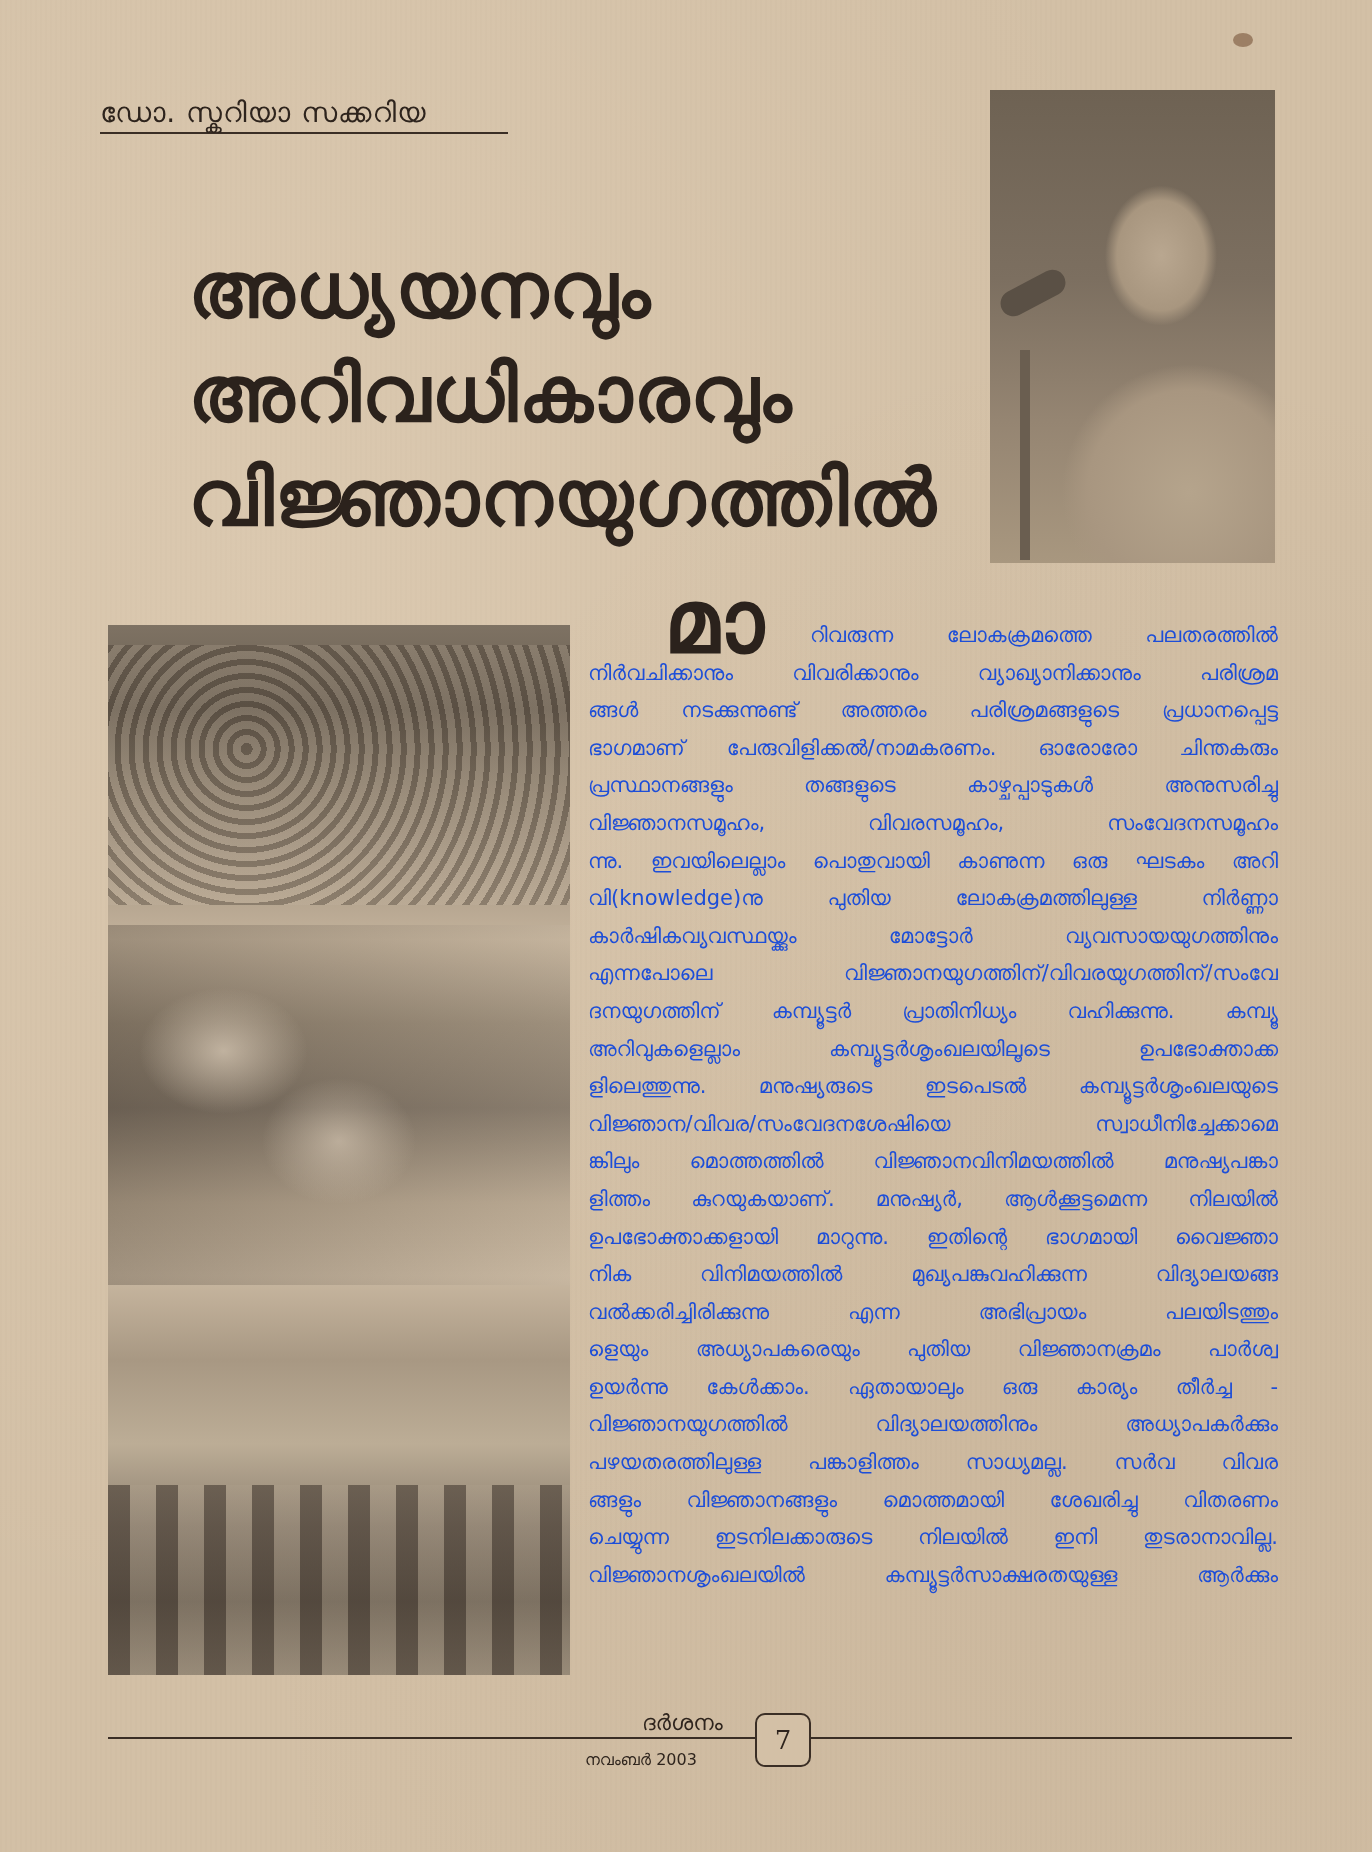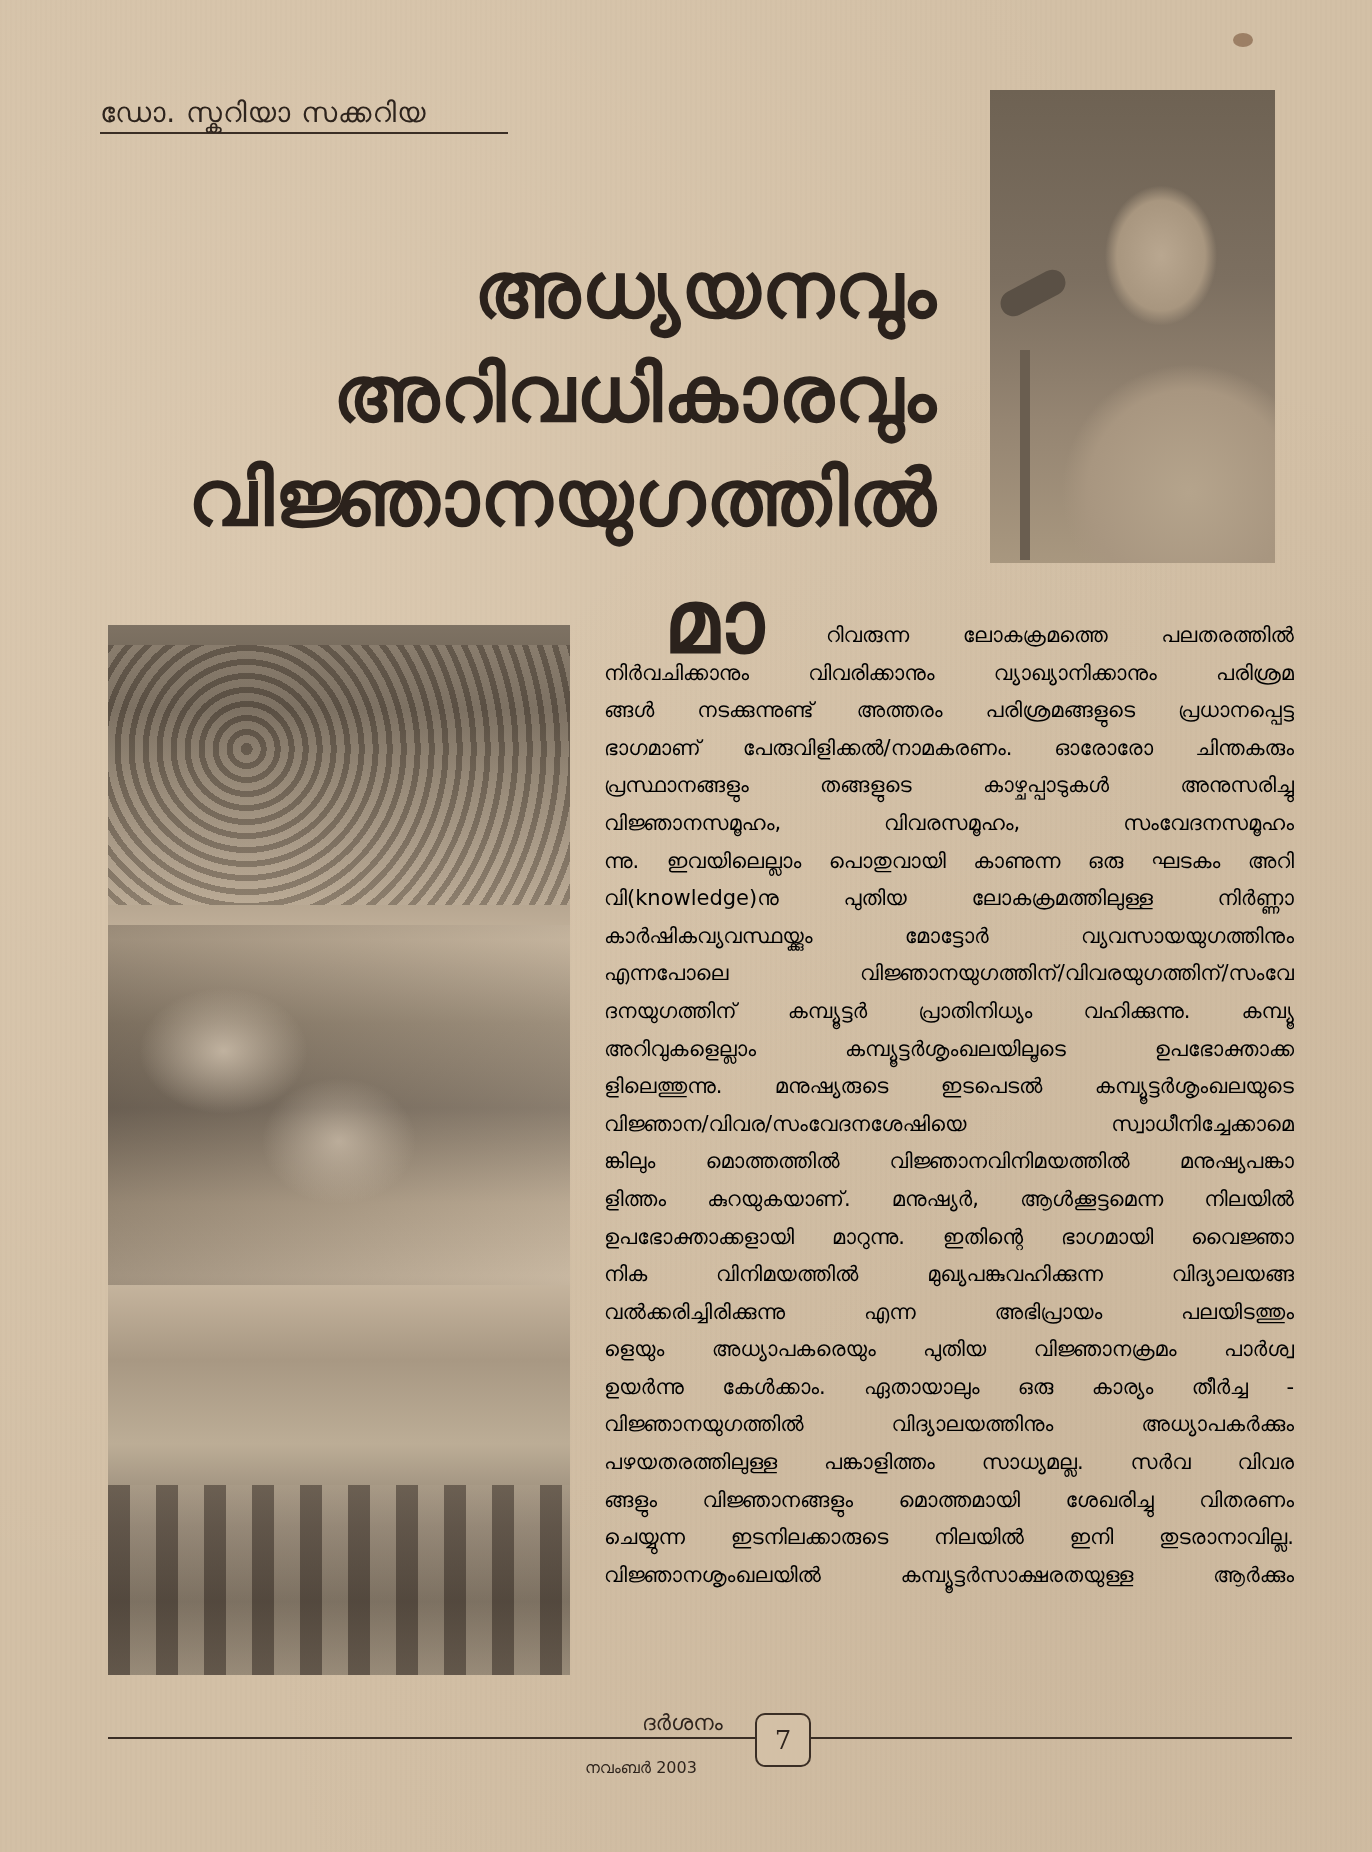--- a/index.html
+++ b/index.html
@@ -26,21 +26,20 @@
   .byline {
     position: absolute; left: 100px; top: 96px;
     font-size: 28px; letter-spacing: 1px;
     color: #2e241d;
     padding-bottom: 2px;
     border-bottom: 2px solid #3a2e25;
     width: 408px;
   }
   .headline {
     position: absolute; right: 435px; top: 238px;
-    text-align: right;
     font-family: "DejaVu Sans", sans-serif;
     font-weight: bold;
     font-size: 78px; line-height: 104px;
     color: #2b221c;
     letter-spacing: 1px;
   }
   .headline div { white-space: nowrap; }
   .photo {
     position: absolute;
     overflow: hidden;
@@ -82,38 +81,37 @@
     background: repeating-linear-gradient(90deg, rgba(60,50,42,0.55) 0 22px, rgba(180,165,145,0.2) 22px 48px); }
   .dropcap {
     position: absolute; left: 664px; top: 578px;
     font-size: 88px; font-weight: bold; line-height: 1;
     color: #2b221c;
   }
   .body-text {
     position: absolute; left: 588px; top: 617px; width: 690px;
     font-family: "DejaVu Sans", sans-serif;
     font-size: 21px; line-height: 37.6px;
-    color: #000000;
+    color: #1d4ed8;
     text-align: justify;
-    margin-left: 16px;
   }
   .body-text .line { white-space: nowrap; overflow: hidden; text-align-last: justify; }
   .body-text .line.first { padding-left: 222px; }
   .footer-rule {
     position: absolute; top: 1737px; height: 2px; background: #3a2e25;
   }
   .footer-rule.left { left: 108px; width: 647px; }
   .footer-rule.right { left: 810px; width: 482px; }
   .footer-mag {
     position: absolute; left: 642px; top: 1710px;
     font-size: 22px; color: #2e241d;
   }
   .footer-date {
     position: absolute; left: 585px; top: 1750px;
-    font-size: 16px; color: #2e241d; margin-top: 8px;
+    font-size: 16px; color: #2e241d;
   }
   .page-num-box {
     position: absolute; left: 755px; top: 1713px;
     width: 52px; height: 50px;
     border: 2px solid #3a2e25; border-radius: 10px;
     background: #d3c0a6;
     display: flex; align-items: center; justify-content: center;
     font-family: "DejaVu Serif", serif; font-size: 26px; color: #2e241d;
   }
 </style>

